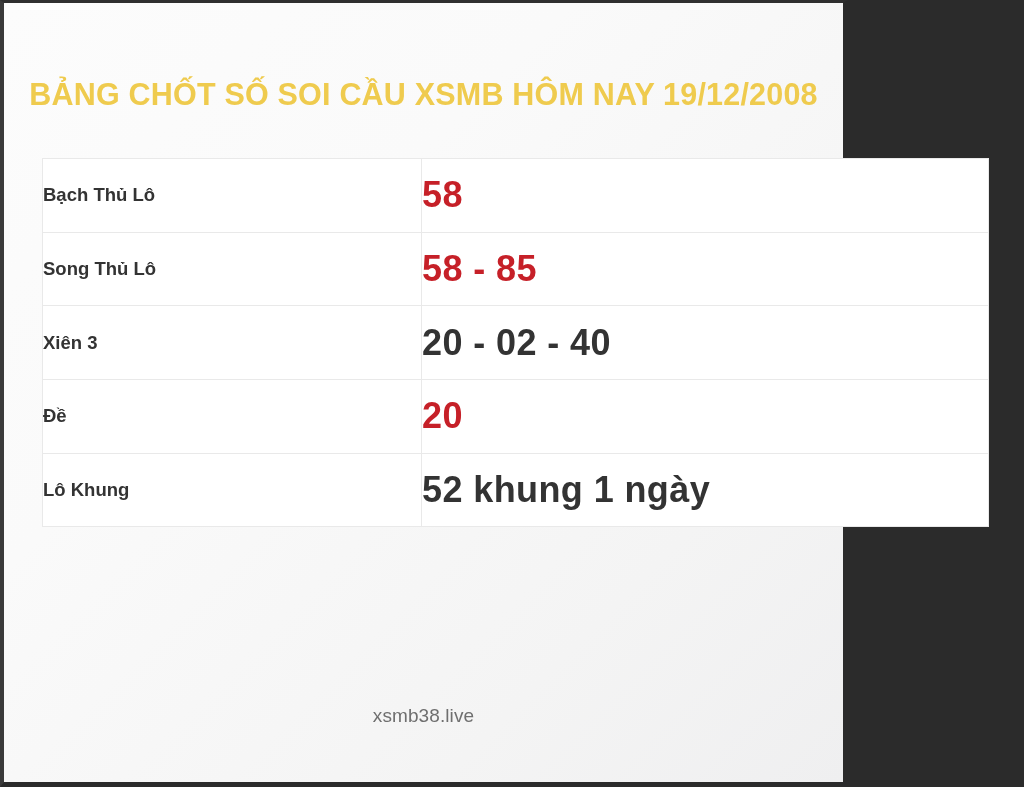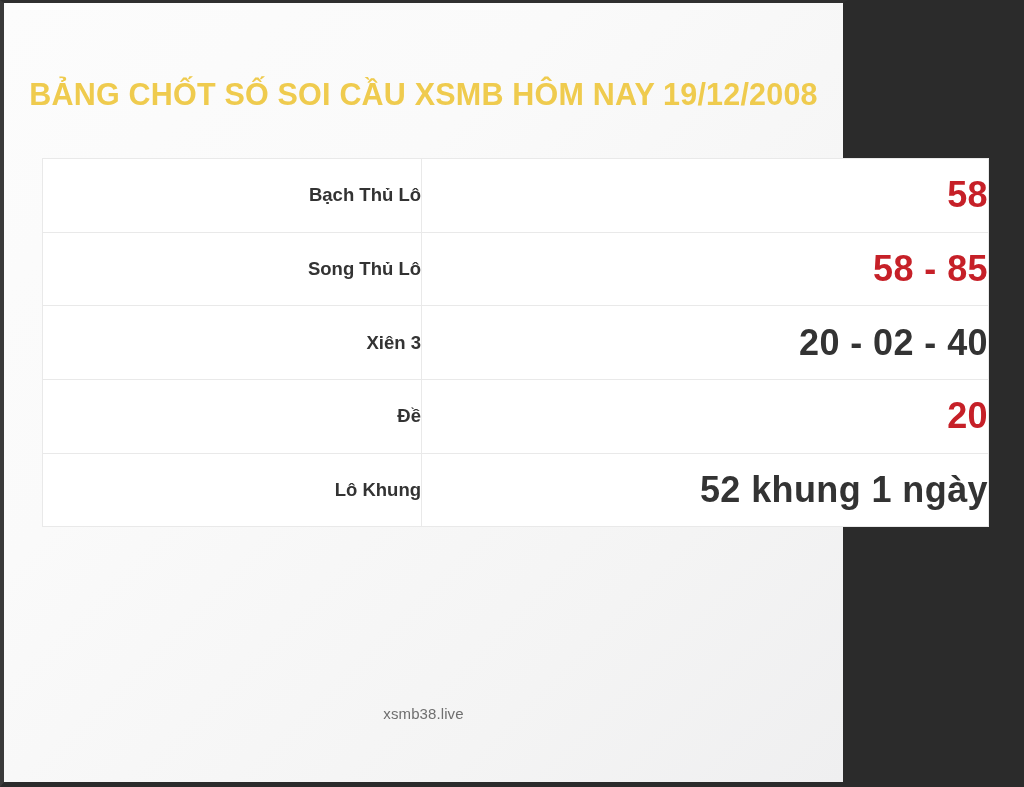--- a/index.html
+++ b/index.html
@@ -53,21 +53,21 @@
     border: 1px solid #e6e6e6;
     background: #ffffff;
     table-layout: fixed;
   }
   .table tr {
     height: 73.7px;
   }
   .table td {
     border: 1px solid #e9e9e9;
     background: #ffffff;
-    text-align: right;
+    text-align: left;
     vertical-align: middle;
     padding: 0;
   }
   .col-label {
     width: 378px;
     font-size: 18.5px;
     font-weight: bold;
     color: #333333;
   }
   .col-value {
@@ -79,21 +79,21 @@
   .col-value.accent {
     color: #c62028;
   }
 
   .footer {
     position: absolute;
     top: 702px;
     left: 0;
     width: 100%;
     text-align: center;
-    font-size: 15px;
+    font-size: 19px;
     font-weight: normal;
     color: #6f6f6f;
     letter-spacing: 0.1px;
   }
 </style>
 </head>
 <body>
 
 <div class="page">
   <div class="inner">

